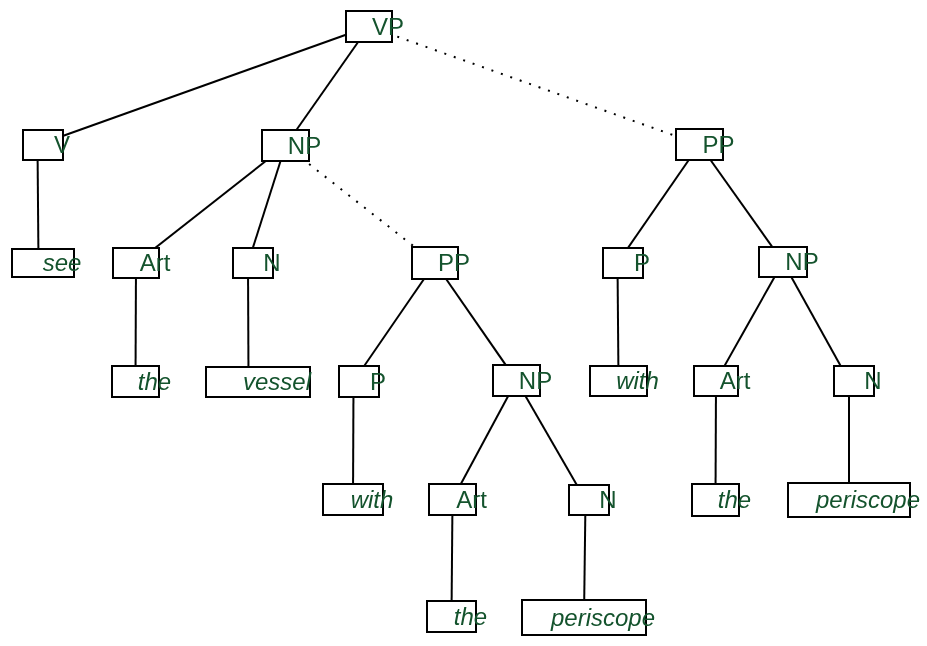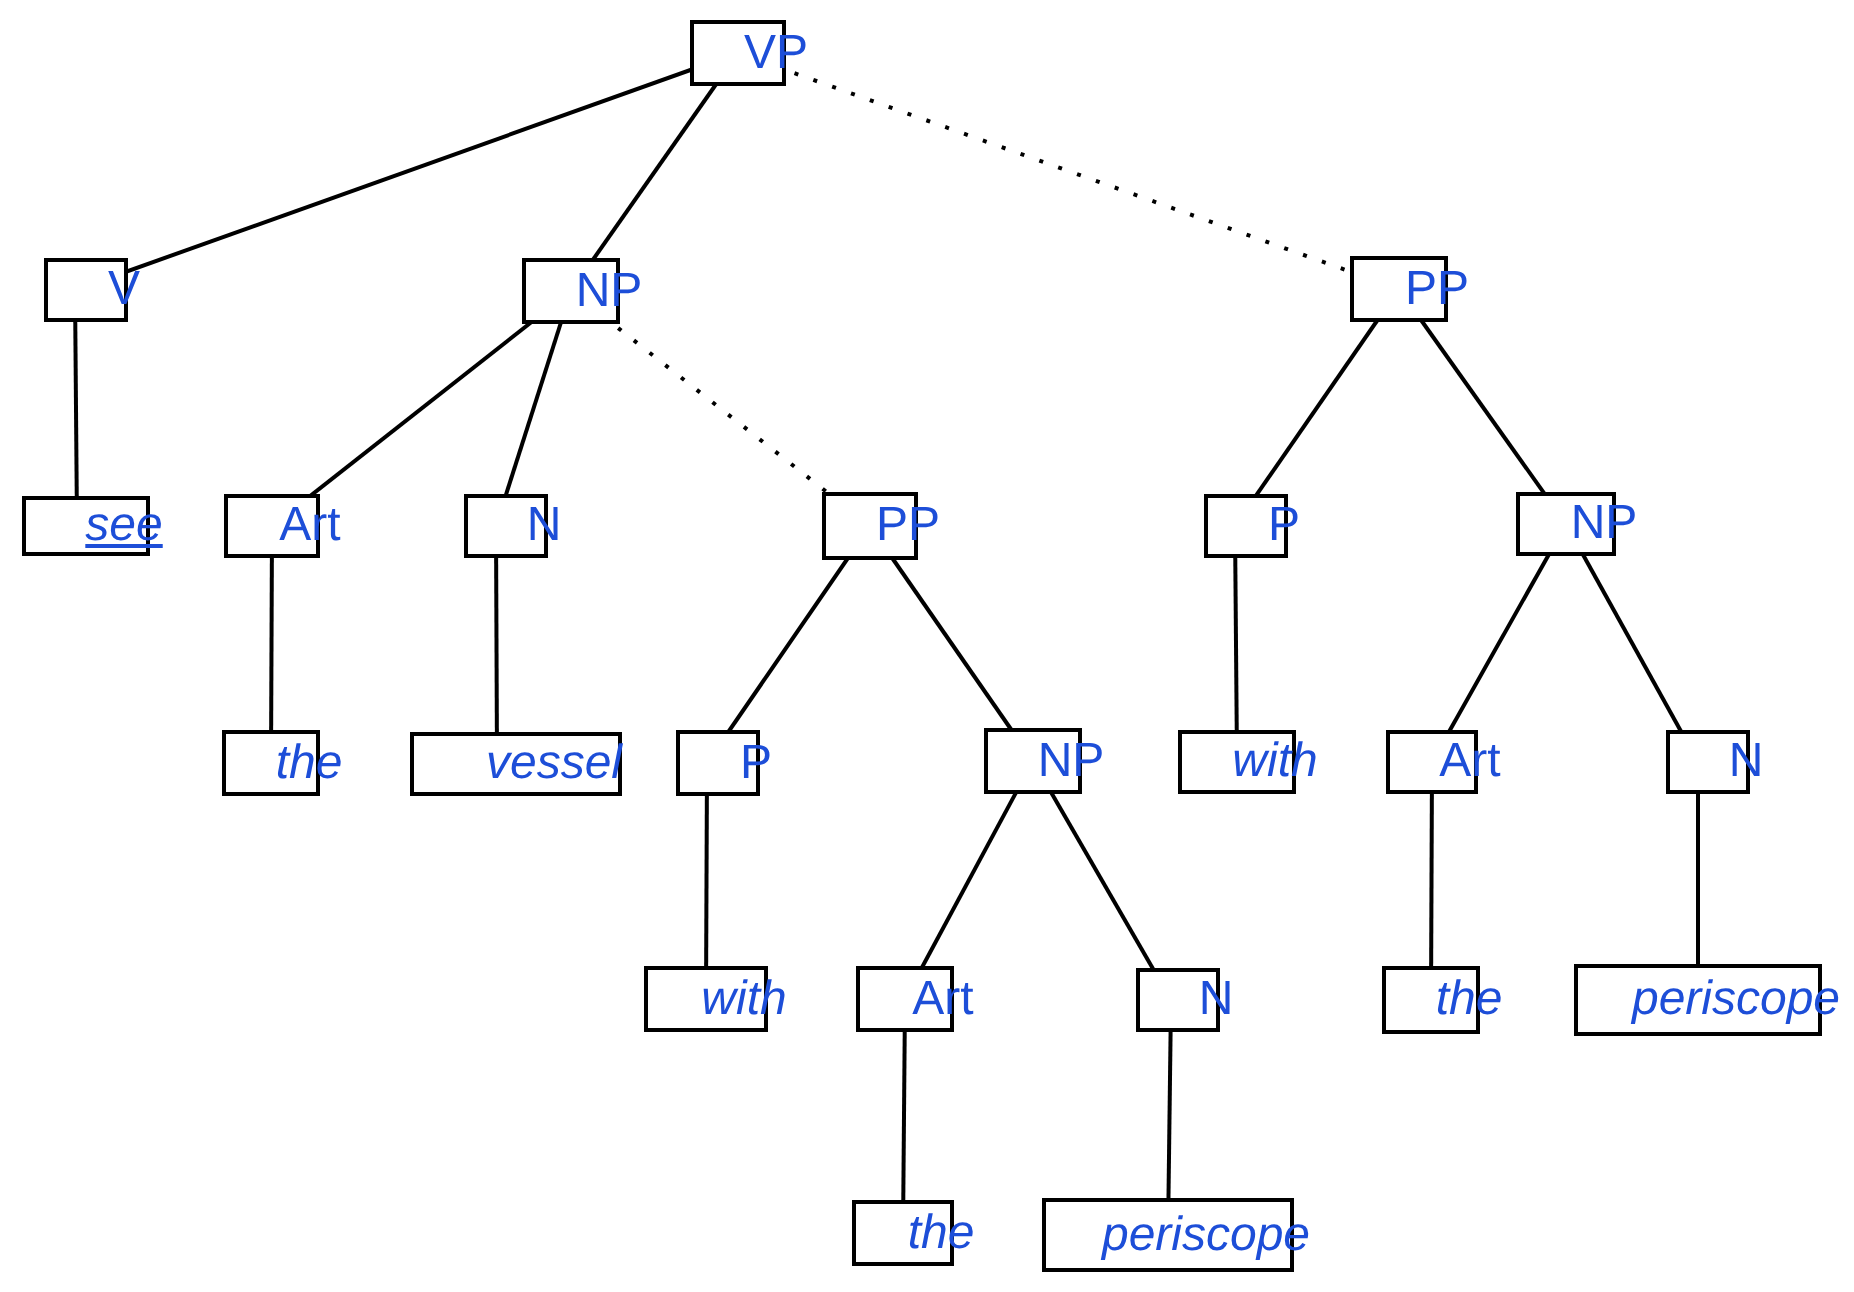--- a/index.html
+++ b/index.html
@@ -16,21 +16,21 @@
     left: 0; top: 0;
     width: 927px; height: 646px;
   }
   svg.edge-layer line { stroke: #000000; stroke-width: 2; }
   svg.edge-layer line.dotted { stroke-dasharray: 2 8; }
   .node {
     position: absolute;
     box-sizing: border-box;
     border: 2px solid #000000;
     background: #ffffff;
-    color: #1d4ed8;
+    color: #14532d;
     display: flex;
     align-items: center;
     justify-content: center;
     font-size: 24px;
     line-height: 1;
     white-space: nowrap;
     padding-left: 38px;
   }
   .leaf { font-style: italic; }
 </style>
@@ -62,21 +62,21 @@
       <line x1="783" y1="262" x2="849" y2="381"></line>
       <line x1="716" y1="381" x2="715.5" y2="500"></line>
       <line x1="849" y1="381" x2="849" y2="500"></line>
     </svg>
 
   <div class="node" id="n-vp" style="left:345px; top:10px;  width:48px; height:33px;">VP</div>
   <div class="node" id="n-v" style="left:22px;  top:129px; width:31px; height:32px;">V</div>
   <div class="node" id="n-np1" style="left:261px; top:129px; width:49px; height:33px;">NP</div>
   <div class="node" id="n-pp2" style="left:675px; top:128px; width:49px; height:33px;">PP</div>
 
-  <div class="node leaf" id="n-see" style="left:11px; top:248px; width:64px; height:30px;text-decoration:underline;">see</div>
+  <div class="node leaf" id="n-see" style="left:11px; top:248px; width:64px; height:30px;">see</div>
   <div class="node" id="n-art1" style="left:112px; top:247px; width:48px; height:32px;">Art</div>
   <div class="node" id="n-n1" style="left:232px; top:247px; width:32px; height:32px;">N</div>
   <div class="node" id="n-pp1" style="left:411px; top:246px; width:48px; height:34px;">PP</div>
   <div class="node" id="n-p2" style="left:602px; top:247px; width:31px; height:32px;">P</div>
   <div class="node" id="n-np2" style="left:758px; top:246px; width:50px; height:32px;">NP</div>
 
   <div class="node leaf" id="n-the1" style="left:111px; top:365px; width:49px; height:33px;">the</div>
   <div class="node leaf" id="n-vessel" style="left:205px; top:366px; width:106px; height:32px;">vessel</div>
   <div class="node" id="n-p1" style="left:338px; top:365px; width:31px; height:33px;">P</div>
   <div class="node" id="n-np3" style="left:492px; top:364px; width:49px; height:33px;">NP</div>

